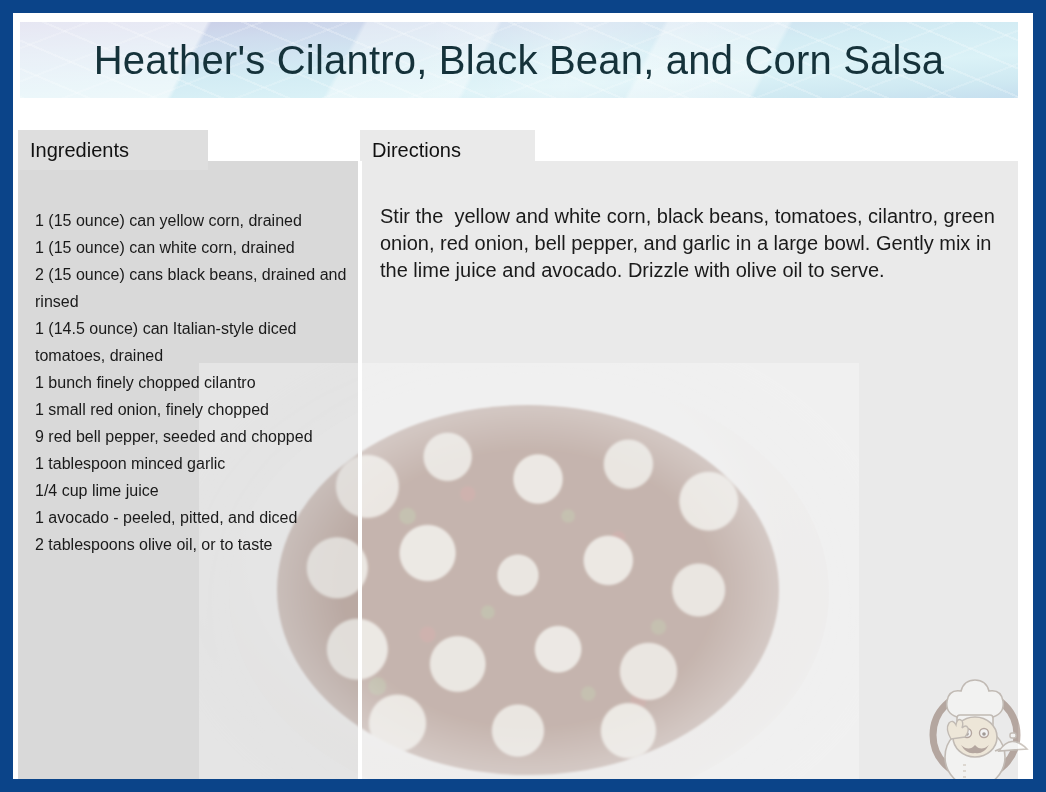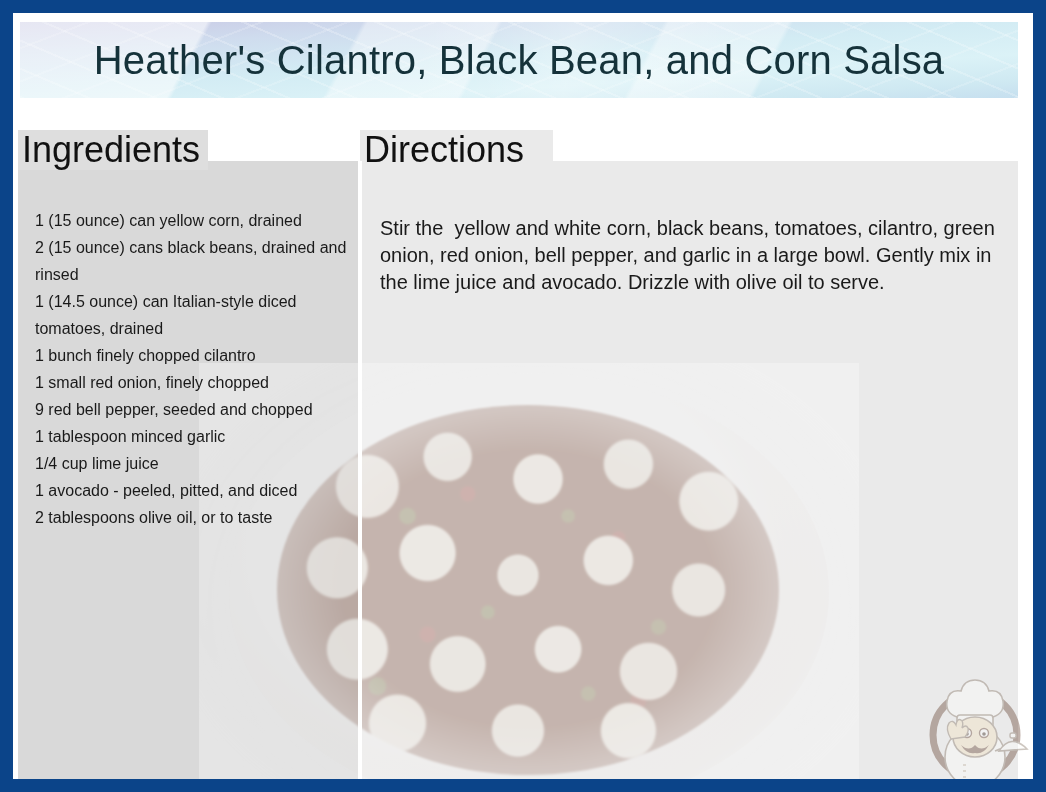--- a/index.html
+++ b/index.html
@@ -61,27 +61,27 @@
     background:#eaeaea;
   }
   
   #ing-tab{
     position:absolute;left:5px;top:117px;
     width:190px;height:40px;
     background:#dedede;
   }
   #dir-tab{
     position:absolute;left:347px;top:117px;
-    width:193px;height:40px;
+    width:175px;height:40px;
     background:#eaeaea;
   }
   .tab-label{
-    position:absolute;left:4px;top:50%;
+    position:absolute;left:12px;top:50%;
     transform:translateY(-50%);
-    font-size:36px;color:#111111;white-space:nowrap;text-align:center;
+    font-size:20px;color:#111111;white-space:nowrap;text-align:center;
   }
   
   #photo{
     position:absolute;left:186px;top:350px;
     width:660px;height:470px;
     z-index:3;
     opacity:.32;
     pointer-events:none;
     overflow:hidden;
   }
@@ -136,21 +136,21 @@
     position:absolute;left:345px;top:148px;width:4px;height:618px;
     background:#ffffff;z-index:4;
   }
   
   #ing-list{
     position:absolute;left:22px;top:194px;
     width:330px;z-index:6;
     font-size:16px;line-height:27px;color:#1a1a1a;
   }
   #dir-body{
-    position:absolute;left:367px;top:202px;
+    position:absolute;left:367px;top:190px;
     width:618px;z-index:6;
     font-size:20px;line-height:27px;color:#1a1a1a;
     white-space:pre-wrap;
   }
   .ing-line{display:block;}
   
   #chef{
     position:absolute;left:898px;top:648px;
     width:128px;height:128px;z-index:7;
     opacity:.42;pointer-events:none;
@@ -178,20 +178,21 @@
 
     <div id="photo">
       <div class="plate"></div>
       <div class="beansbowl"></div>
       <div class="fade"></div>
     </div>
     <div id="gap-stripe"></div>
 
     <div id="ing-list">
         <div class="ing-line">1 (15 ounce) can yellow corn, drained</div>
+        <div class="ing-line">1 (15 ounce) can white corn, drained</div>
         <div class="ing-line">2 (15 ounce) cans black beans, drained and rinsed</div>
         <div class="ing-line">1 (14.5 ounce) can Italian-style diced tomatoes, drained</div>
         <div class="ing-line">1 bunch finely chopped cilantro</div>
         <div class="ing-line">1 small red onion, finely chopped</div>
         <div class="ing-line">9 red bell pepper, seeded and chopped</div>
         <div class="ing-line">1 tablespoon minced garlic</div>
         <div class="ing-line">1/4 cup lime juice</div>
         <div class="ing-line">1 avocado - peeled, pitted, and diced</div>
         <div class="ing-line">2 tablespoons olive oil, or to taste</div>
       </div>

